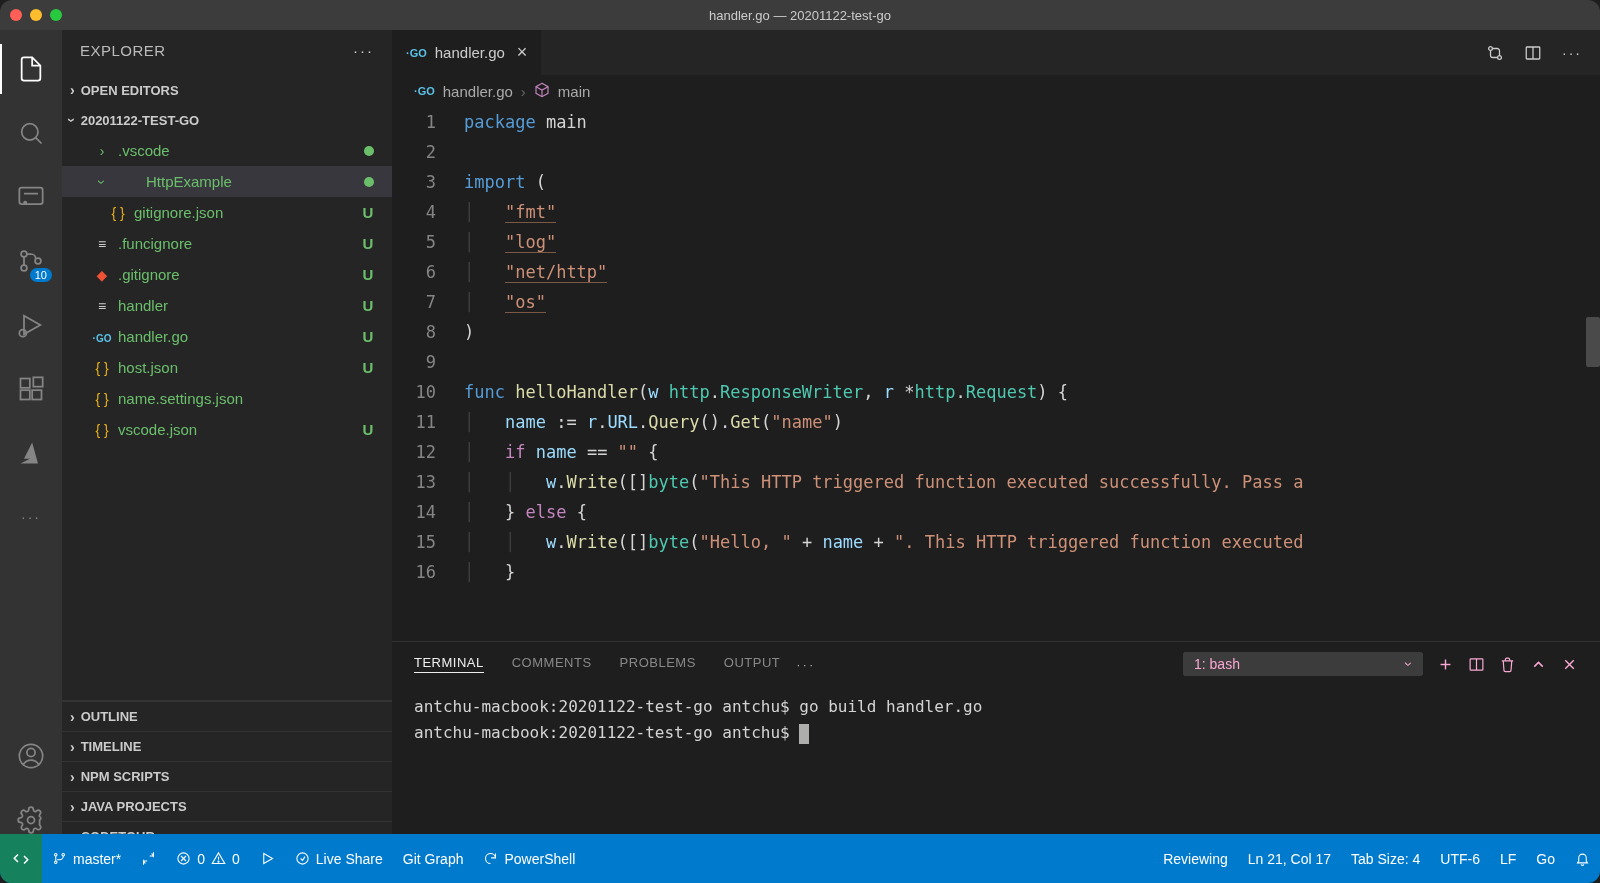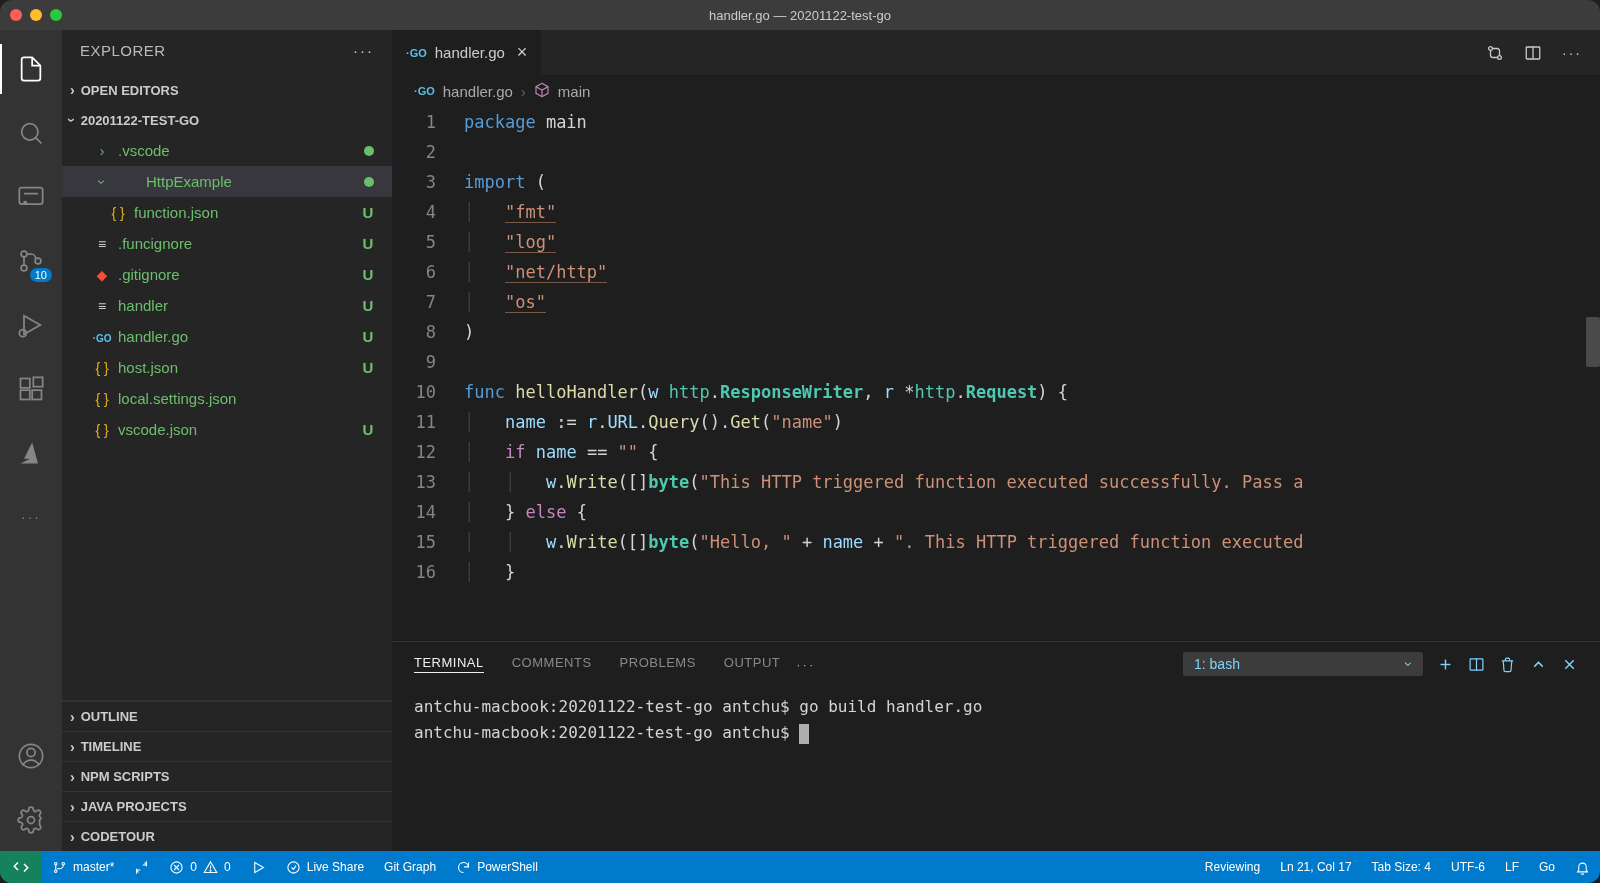--- a/index.html
+++ b/index.html
@@ -170,21 +170,21 @@
     width: 72px; text-align: right;
     color: var(--fg-muted);
     padding-right: 28px;
     user-select: none;
   }
   .code { flex: 1; white-space: pre; color: #d4d4d4; overflow: hidden; }
   .tok-kw { color: var(--fg-blue); }
   .tok-str { color: var(--fg-string); border-bottom: 1px solid #7a5a47; }
   .tok-strplain { color: var(--fg-string); }
   .tok-func { color: var(--fg-func); }
-  .tok-type { color: var(--fg-type); font-weight: bold; }
+  .tok-type { color: var(--fg-type); }
   .tok-pkg { color: var(--fg-type); }
   .tok-var { color: #9cdcfe; }
   .tok-ctrl { color: var(--fg-keyword); }
   .indent-guide { color: #404040; }
   .minimap {
     position: absolute; right: 0; top: 0;
     width: 18px; height: 100%;
   }
   .minimap-thumb {
     position: absolute; right: 0; top: 210px;
@@ -199,21 +199,21 @@
   }
   .panel-tabs {
     height: 44px; display: flex; align-items: center;
     padding: 0 22px; gap: 16px; font-size: 13px;
     color: #888;
   }
   .panel-tab { cursor: pointer; letter-spacing: 0.5px; padding-bottom: 2px; }
   .panel-tab.active { color: #eee; border-bottom: 1px solid #eee; }
   .panel-right {
     margin-left: auto; display: flex; align-items: center; gap: 14px;
-    color: #7dd3fc;
+    color: #f9a8d4;
   }
   .terminal-select {
     display: flex; align-items: center; justify-content: space-between;
     background: #3c3c3c; border: 1px solid #3c3c3c;
     padding: 3px 10px; width: 240px; font-size: 14px;
     border-radius: 2px;
   }
   .panel-body {
     flex: 1; padding: 8px 22px;
     font-family: "Menlo","Monaco","Consolas",monospace;
@@ -221,24 +221,24 @@
     color: #d4d4d4; white-space: pre;
   }
   .cursor-block { display: inline-block; width: 10px; height: 20px; background: #aeafad; vertical-align: middle; }
   
   .sidebar-bottom { margin-top: auto; border-top: 1px solid #333; }
   .sidebar-bottom .section-header { border-top: 1px solid #333; }
   
   .statusbar {
     position: absolute;
     left: 0; right: 0; bottom: 0;
-    height: 32px;
+    height: 49px;
     background: var(--bg-statusbar);
     display: flex; align-items: center;
-    color: #fff; font-size: 12px;
+    color: #fff; font-size: 14px;
     padding: 0 0px;
   }
   .statusbar .remote {
     width: 42px; height: 100%;
     background: #16825d;
     display: flex; align-items: center; justify-content: center;
   }
   .status-item {
     display: flex; align-items: center;
     padding: 0 10px; gap: 6px; height: 100%;
@@ -348,21 +348,21 @@
           <span class="label">.vscode</span>
           <span class="dot-status"></span>
         </div>
         <div class="tree-row selected" style="padding-left: 30px; gap: 28px;">
           <span><span class="icon" style="transform:rotate(90deg)">›</span></span>
           <span class="label">HttpExample</span>
           <span class="dot-status"></span>
         </div>
         <div class="tree-row" style="padding-left: 46px;">
           <span><span class="icon json">{ }</span></span>
-          <span class="label">function.json</span>
+          <span class="label">gitignore.json</span>
           <span class="status">U</span>
         </div>
         <div class="tree-row" style="padding-left: 30px;">
           <span><span class="icon lines">≡</span></span>
           <span class="label">.funcignore</span>
           <span class="status">U</span>
         </div>
         <div class="tree-row" style="padding-left: 30px;">
           <span><span class="icon gitignore">◆</span></span>
           <span class="label">.gitignore</span>
@@ -378,21 +378,21 @@
           <span class="label">handler.go</span>
           <span class="status">U</span>
         </div>
         <div class="tree-row" style="padding-left: 30px;">
           <span><span class="icon json">{ }</span></span>
           <span class="label">host.json</span>
           <span class="status">U</span>
         </div>
         <div class="tree-row" style="padding-left: 30px;">
           <span><span class="icon json">{ }</span></span>
-          <span class="label">local.settings.json</span>
+          <span class="label">name.settings.json</span>
           <span class="status"></span>
         </div>
         <div class="tree-row" style="padding-left: 30px;">
           <span><span class="icon json">{ }</span></span>
           <span class="label">vscode.json</span>
           <span class="status">U</span>
         </div>
       </div>
 
     <div class="sidebar-bottom" id="sidebar-bottom">

